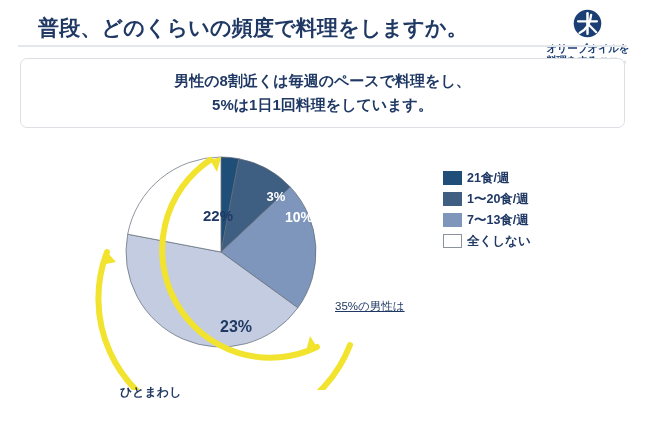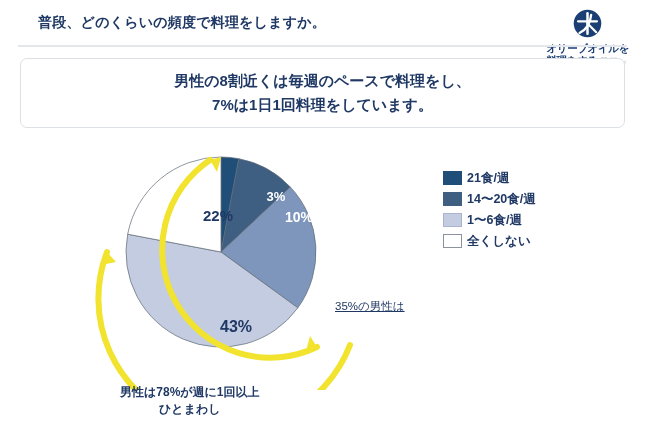--- a/index.html
+++ b/index.html
@@ -18,21 +18,21 @@
 
   
   .header {
     position: absolute;
     left: 0; top: 0;
     width: 645px; height: 48px;
   }
   .page-title {
     position: absolute;
     left: 38px; top: 14px;
-    font-size: 14px;
+    font-size: 21px;
     font-weight: bold;
     letter-spacing: 0.2px;
     color: #1f3864;
     white-space: nowrap;
   }
   .header-divider {
     position: absolute;
     left: 18px; top: 45px;
     width: 609px; height: 2px;
     background: #e3e6ea;
@@ -200,21 +200,21 @@
         </span>
       </div>
     </div>
   </div>
 
   <div class="header-divider"></div>
 </div>
 
 <div class="callout">
   <div class="callout-line">男性の8割近くは毎週のペースで料理をし、</div>
-  <div class="callout-line">7%は1日1回料理をしています。</div>
+  <div class="callout-line">5%は1日1回料理をしています。</div>
 </div>
 
 <div class="chart-area">
 
   <div class="pie-wrap">
     <svg class="pie-svg" width="330" height="250" viewBox="0 0 330 250">
       <g id="pie-slices">
           <path d="M 161 112 L 161.00 17.00 A 95 95 0 0 1 178.80 18.68 Z" fill="#1f4e79" stroke="#5e6875" stroke-width="0.7"></path>
           <path d="M 161 112 L 178.80 18.68 A 95 95 0 0 1 230.25 46.97 Z" fill="#3e5f82" stroke="#5e6875" stroke-width="0.7"></path>
           <path d="M 161 112 L 230.25 46.97 A 95 95 0 0 1 237.86 167.84 Z" fill="#7e96bc" stroke="#5e6875" stroke-width="0.7"></path>
@@ -230,45 +230,44 @@
 
       <path d="M 257 207 A 108 108 0 0 1 150 20" fill="none" stroke="#f2e32e" stroke-width="6" stroke-linecap="round"></path>
       <path d="M 150 20 L 157 32 L 161 17 Z" fill="#f2e32e"></path>
       <path d="M 257 207 L 250 196 L 246 211 Z" fill="#f2e32e"></path>
     </svg>
 
     <div id="pie-labels">
         <div class="slice-label" style="left: 216px; top: 56px; color: rgb(255, 255, 255); font-size: 13px;">3%</div>
         <div class="slice-label" style="left: 239px; top: 77px; color: rgb(255, 255, 255); font-size: 14px; text-align: center;">10%</div>
         <div class="slice-label" style="left: 281px; top: 112px; color: rgb(255, 255, 255); font-size: 15px;">22%</div>
-        <div class="slice-label" style="left: 176px; top: 187px; color: rgb(31, 56, 100); font-size: 16px;">43%</div>
+        <div class="slice-label" style="left: 176px; top: 187px; color: rgb(31, 56, 100); font-size: 16px;">23%</div>
         <div class="slice-label" style="left: 158px; top: 75px; color: rgb(31, 56, 100); font-size: 15px;">22%</div>
       </div>
   </div>
 
   <div class="legend" id="legend">
       <div class="legend-item">
         <span class="legend-swatch" style="background: rgb(31, 78, 121); border: 1px solid rgb(31, 78, 121);"></span>
         <span class="legend-label">21食/週</span>
       </div>
       <div class="legend-item">
         <span class="legend-swatch" style="background: rgb(62, 95, 130); border: 1px solid rgb(62, 95, 130);"></span>
-        <span class="legend-label">14〜20食/週</span>
-      </div>
-      <div class="legend-item">
-        <span class="legend-swatch" style="background: rgb(195, 204, 224); border: 1px solid rgb(170, 180, 204);"></span>
-        <span class="legend-label">1〜6食/週</span>
+        <span class="legend-label">1〜20食/週</span>
+      </div>
+      <div class="legend-item">
+        <span class="legend-swatch" style="background: rgb(126, 150, 188); border: 1px solid rgb(126, 150, 188);"></span>
+        <span class="legend-label">7〜13食/週</span>
       </div>
       <div class="legend-item">
         <span class="legend-swatch" style="background: rgb(255, 255, 255); border: 1px solid rgb(141, 147, 158);"></span>
         <span class="legend-label">全くしない</span>
       </div>
     </div>
 
   <div class="annotation annotation-right">
     <div>35%の男性は</div>
   </div>
 
   <div class="annotation annotation-bottom">
-    <div>男性は78%が週に1回以上</div>
     <div>ひとまわし</div>
   </div>
 </div>
 
 </body></html>

